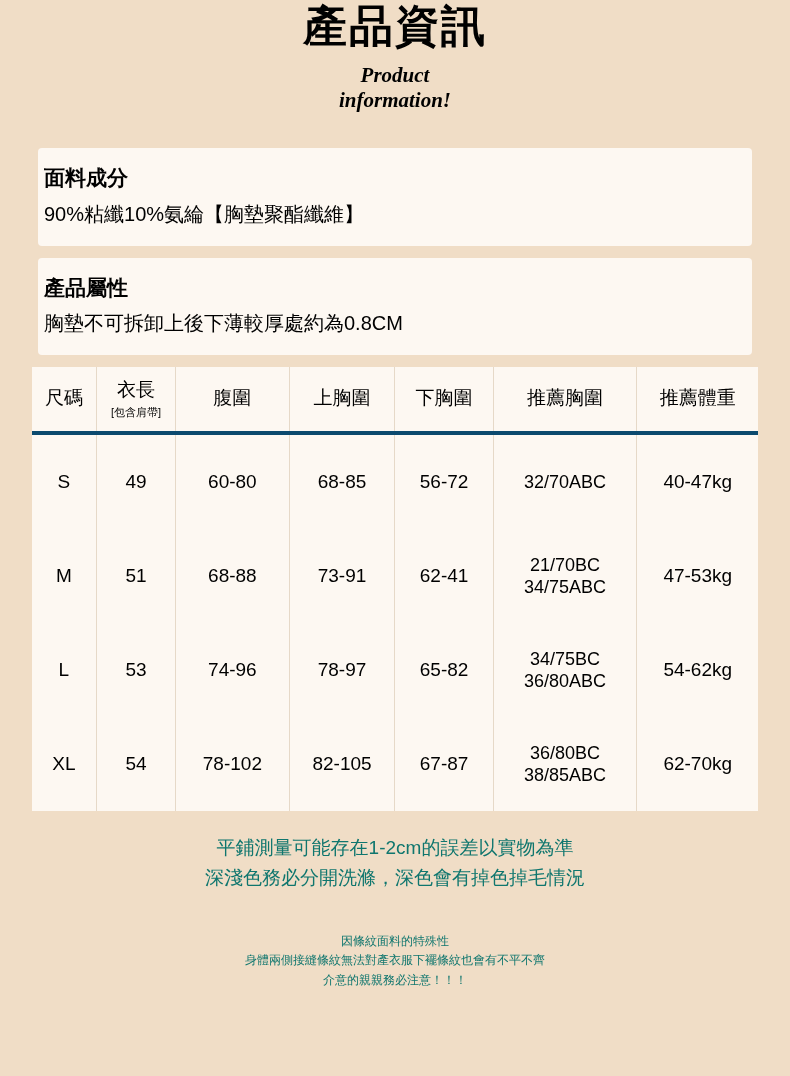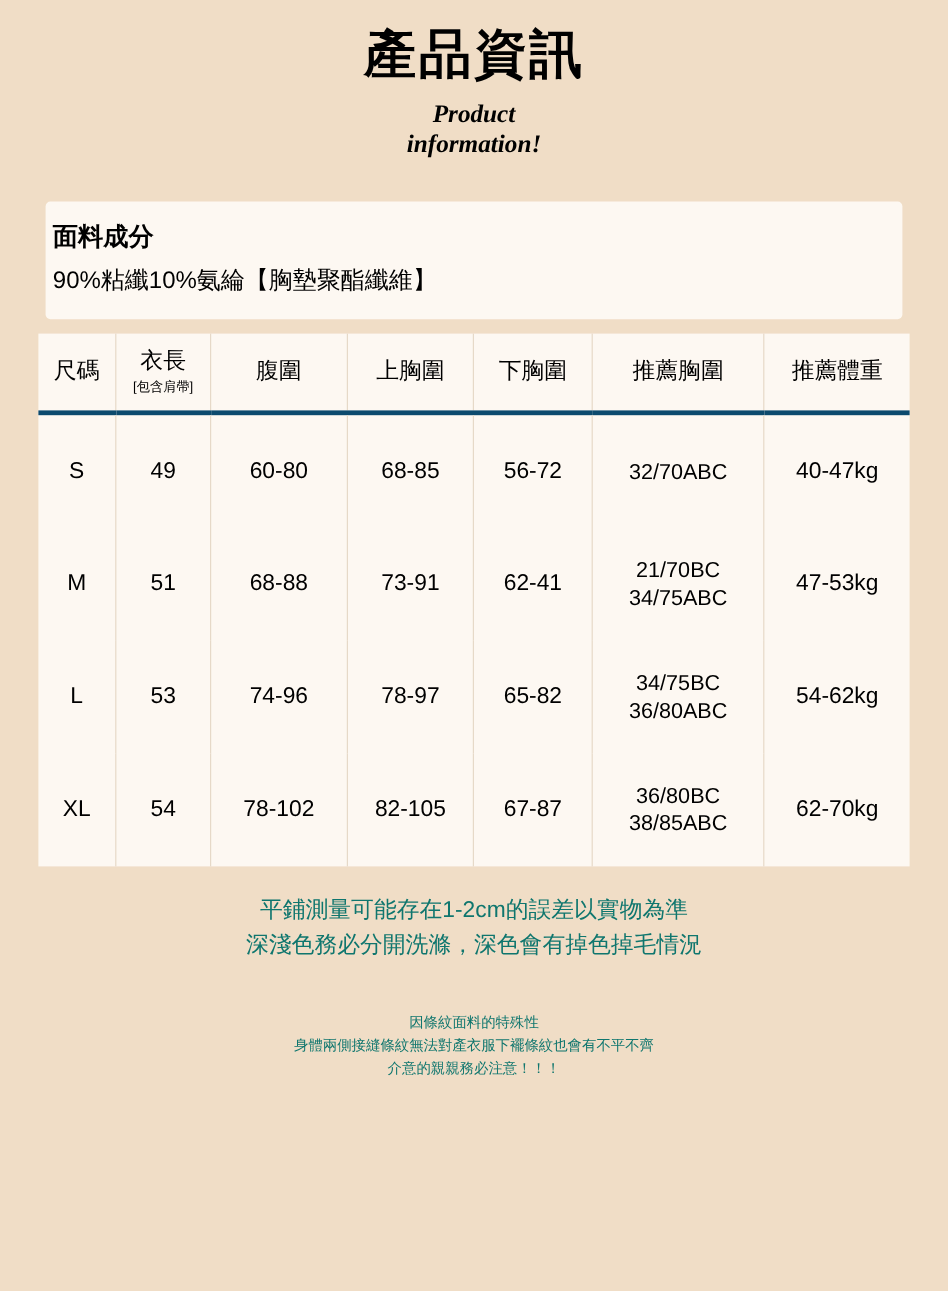--- a/index.html
+++ b/index.html
@@ -17,21 +17,20 @@
   .page {
     position: relative;
     width: 790px;
     height: 1076px;
     box-sizing: border-box;
   }
 
   
   .header {
     text-align: center;
-    padding-top: 20px;
   }
   .title-cn {
     font-size: 44px;
     font-weight: bold;
     letter-spacing: 2px;
     line-height: 1.2;
     color: #000;
   }
   .title-en {
     margin-top: 10px;
@@ -147,20 +146,24 @@
     <div class="title-en">
       <div>Product</div>
       <div>information!</div>
     </div>
   </div>
 
   <div class="cards">
     <div class="card">
       <div class="card-title">面料成分</div>
       <div class="card-body">90%粘纖10%氨綸【胸墊聚酯纖維】</div>
+    </div>
+    <div class="card">
+      <div class="card-title">產品屬性</div>
+      <div class="card-body">胸墊不可拆卸上後下薄較厚處約為0.8CM</div>
     </div>
   </div>
 
   <div class="table-wrap">
     <table class="size-table">
       <colgroup>
         <col class="col-size">
         <col class="col-len">
         <col class="col-waist">
         <col class="col-upper">

